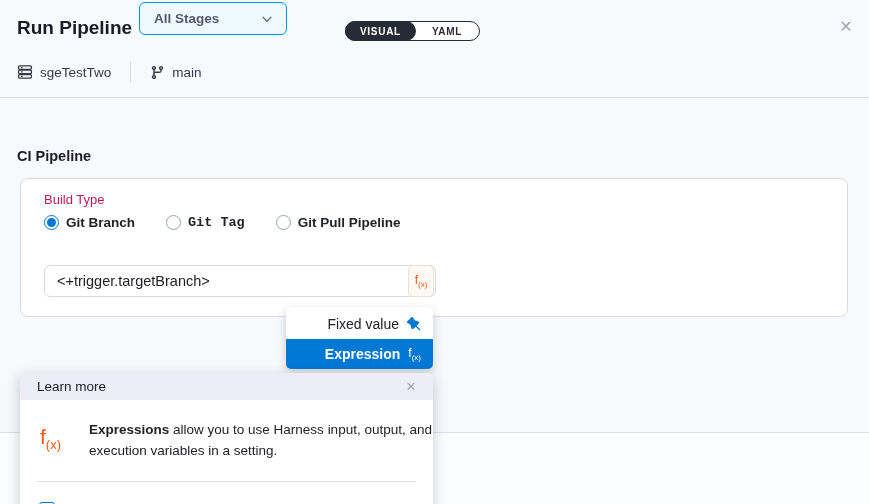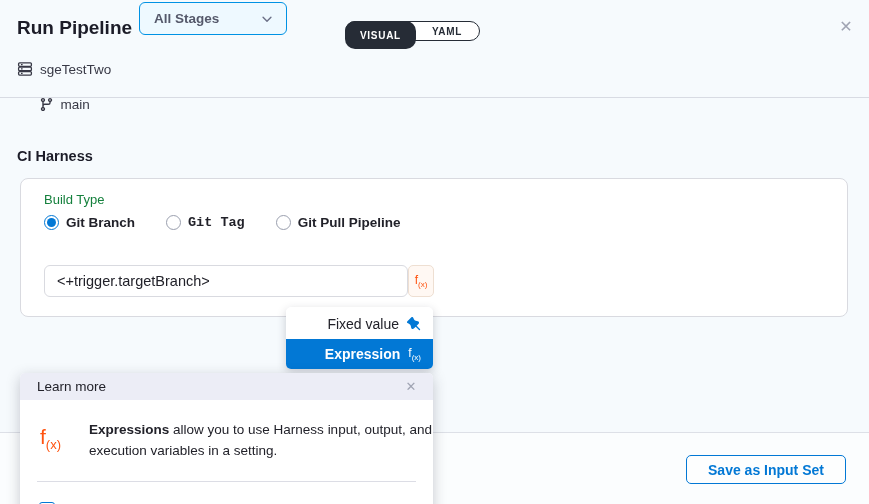--- a/index.html
+++ b/index.html
@@ -17,42 +17,42 @@
     display:flex; align-items:center; justify-content:space-between;
     padding:0 12px 0 14px; cursor:pointer;
   }
   .stage-select .sel-label{ font-size:13.5px; font-weight:600; color:#55596b; }
   .view-toggle{
     position:absolute; left:345px; top:21px; height:20px;
     background:#fff; border:1px solid #262c36; border-radius:11px;
     display:flex; align-items:stretch;
   }
   .seg{ display:flex; align-items:center; font-size:10px; font-weight:700; letter-spacing:.7px; cursor:pointer; }
-  .seg-visual{ background:#262c36; color:#fff; border-radius:10px; padding:0 15px; margin:-1px; height:28px; }
+  .seg-visual{ background:#262c36; color:#fff; border-radius:10px; padding:0 15px; margin:-1px; height:20px; }
   .seg-yaml{ color:#262c36; padding:0 17px; }
   .close-btn{ position:absolute; left:836px; top:16px; width:20px; height:20px; display:flex; align-items:center; justify-content:center;
     font-size:16px; color:#a0a4b3; cursor:pointer; }
-  .meta-row{ position:absolute; left:17px; top:61px; height:22px; display:flex; align-items:center; gap:10px;flex-direction:column; }
+  .meta-row{ position:absolute; left:17px; top:61px; height:22px; display:flex; align-items:center; gap:10px; }
   .meta-item{ display:flex; align-items:center; gap:7px; font-size:13.5px; color:#383946; }
   .v-divider{ width:1px; height:20px; background:#d8dbe3; margin:0 9px; }
   
   .section-title{ position:absolute; left:17px; top:148px; font-size:14.5px; font-weight:700; color:#1c1c28; }
   .card{
     position:absolute; left:20px; top:178px; width:828px; height:139px;
     background:#ffffff; border:1px solid #d9dae0; border-radius:8px;
   }
-  .field-label{ position:absolute; font-size:13px; color:#15803d; }
+  .field-label{ position:absolute; font-size:13px; color:#be185d; }
   .radio-row{ position:absolute; left:23px; top:36px; display:flex; align-items:center; }
   .radio-opt{ display:flex; align-items:center; gap:7px; cursor:pointer; }
   .radio-circle{ width:15px; height:15px; border:1px solid #9a9fae; border-radius:50%; background:#fff; position:relative; flex:0 0 auto; }
   .radio-circle.selected{ border:1.5px solid #0278d5; }
   .radio-circle.selected::after{ content:""; position:absolute; inset:2px; border-radius:50%; background:#0278d5; }
   .radio-label{ font-size:13.5px; font-weight:600; color:#22222a; }
   .text-input{
-    position:absolute; left:23px; top:86px; width:364px; height:32px;
+    position:absolute; left:23px; top:86px; width:392px; height:32px;
     border:1px solid #d9dae0; border-radius:6px; background:#fff;
     font-family:"Liberation Sans","DejaVu Sans",sans-serif;
     font-size:14.5px; color:#22222a; padding:0 12px; outline:none;
   }
   .fx-btn{
     position:absolute; left:387px; top:86px; width:26px; height:32px;
     background:#fff8f3; border:1px solid #eedfd2; border-radius:5px;
     display:flex; align-items:center; justify-content:center; cursor:pointer;
   }
   .fx-glyph{ color:#ff5310; font-size:12px; line-height:1; white-space:nowrap; }
@@ -144,21 +144,21 @@
         <span class="icon">
           <svg width="15" height="15" viewBox="0 0 16 16" fill="#383946">
               <path d="M9.5 3.25a2.25 2.25 0 1 1 3 2.122V6A2.5 2.5 0 0 1 10 8.5H6a1 1 0 0 0-1 1v1.128a2.251 2.251 0 1 1-1.5 0V5.372a2.25 2.25 0 1 1 1.5 0v1.836A2.493 2.493 0 0 1 6 7h4a1 1 0 0 0 1-1v-.628a2.25 2.25 0 0 1-1.5-2.122Zm-6 0a.75.75 0 1 0 1.5 0 .75.75 0 0 0-1.5 0Zm8.25-.75a.75.75 0 1 0 0 1.5.75.75 0 0 0 0-1.5ZM4.25 12a.75.75 0 1 0 0 1.5.75.75 0 0 0 0-1.5Z"></path>
             </svg>
         </span>
         <span>main</span>
       </div>
     </div>
   </div>
 
-  <div class="section-title">CI Harness</div>
+  <div class="section-title">CI Pipeline</div>
 
   <div class="card">
     <div class="field-label" style="left:23px; top:13px;">Build Type</div>
 
     <div class="radio-row">
       <div class="radio-opt" style="margin-right:31px;">
         <span class="radio-circle selected"></span>
         <span class="radio-label">Git Branch</span>
       </div>
       <div class="radio-opt" style="margin-right:31px;font-family:Liberation Mono, monospace;">
@@ -175,21 +175,20 @@
 
     <input class="text-input" type="text" value="&lt;+trigger.targetBranch&gt;" style="">
 
     <div class="fx-btn">
       <span class="fx-glyph"><span>f</span><span class="sub">(x)</span></span>
     </div>
   </div>
 
   <div class="footer-divider"></div>
   <div class="footer-bg"></div>
-  <button class="save-btn">Save as Input Set</button>
 
   <div class="vt-menu">
     <div class="vt-item plain">
       <span>Fixed value</span>
       <span class="icon">
         <svg width="14" height="14" viewBox="0 0 16 16" fill="#0278d5">
             <path d="M4.456.734a1.75 1.75 0 0 1 2.826.504l.613 1.327a3.08 3.08 0 0 0 2.084 1.707l2.454.584c1.332.317 1.8 1.972.832 2.94L11.06 10l3.72 3.72a.75.75 0 1 1-1.061 1.06L10 11.06l-2.204 2.205c-.968.968-2.623.5-2.94-.832l-.584-2.454a3.08 3.08 0 0 0-1.707-2.084l-1.327-.613a1.75 1.75 0 0 1-.504-2.826L4.456.734Z"></path>
           </svg>
       </span>
     </div>

